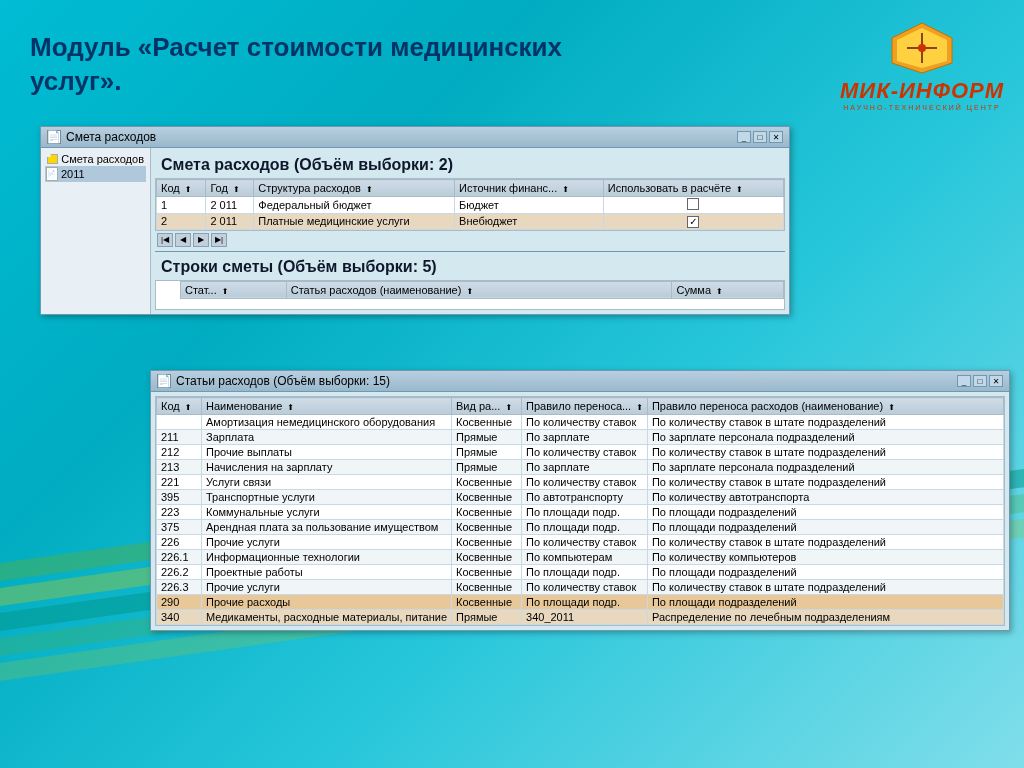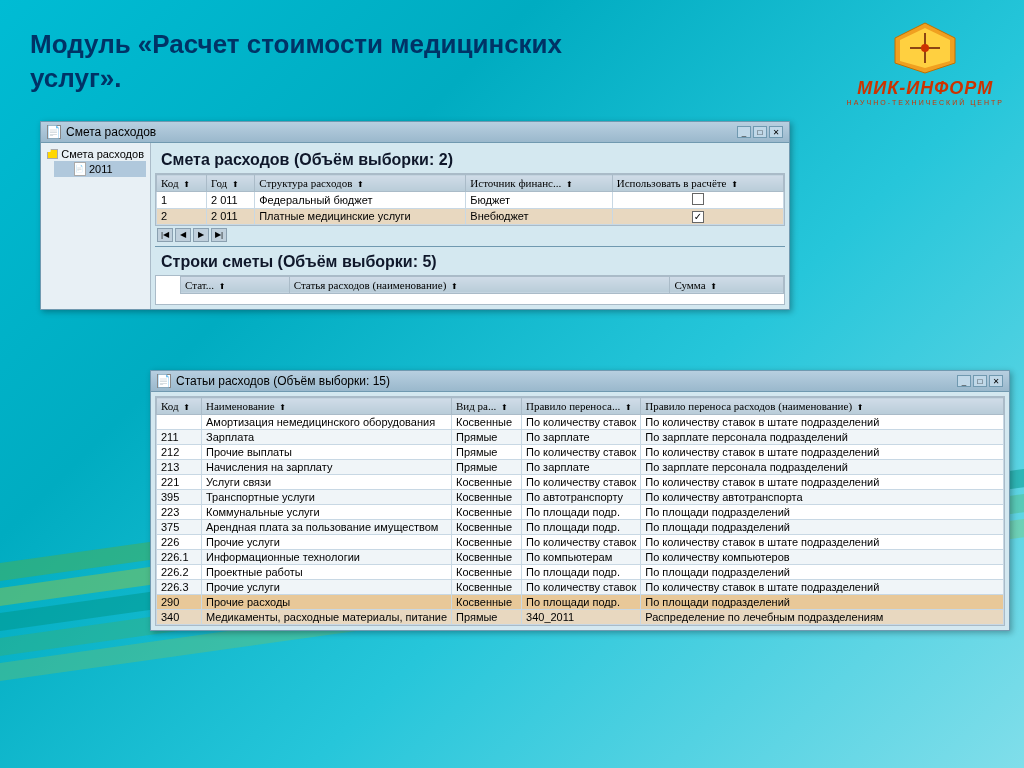--- a/index.html
+++ b/index.html
@@ -49,21 +49,21 @@
       color: #003366;
       line-height: 1.3;
       max-width: 600px;
     }
     .logo-area {
       display: flex;
       flex-direction: column;
       align-items: center;
     }
     .logo-text {
-      font-size: 18px;
+      font-size: 22px;
       font-weight: bold;
       color: #cc3300;
       letter-spacing: 1px;
       font-style: italic;
     }
     .logo-sub {
       font-size: 7px;
       color: #cc3300;
       letter-spacing: 2px;
     }
@@ -175,21 +175,20 @@
       font-size: 11px;
     }
     .data-table th {
       background: linear-gradient(to bottom, #d0dce8, #b8ccd8);
       border: 1px solid #aabbc8;
       padding: 2px 4px;
       text-align: left;
       font-weight: normal;
       font-size: 11px;
       white-space: nowrap;
-      font-family: Liberation Serif, serif;
     }
     .data-table td {
       border: 1px solid #c8d8e4;
       padding: 1px 4px;
       font-size: 11px;
       white-space: nowrap;
       background: white;
     }
     .data-table tr:nth-child(even) td {
       background: #f0f5f8;
@@ -310,21 +309,21 @@
       </div>
     </div>
 
     <div class="window-with-sidebar">
 
       <div class="sidebar-tree">
         <div class="tree-item">
           <div class="tree-folder"></div>
           <span>Смета расходов</span>
         </div>
-        <div class="tree-item selected" style="padding-left: 20px; margin-left: 9px;">
+        <div class="tree-item selected" style="padding-left: 1px;">
           <div class="tree-doc">📄</div>
           <span>2011</span>
         </div>
       </div>
 
       <div style="flex: 1; padding: 4px;">
         <div class="table-section-title">Смета расходов (Объём выборки: 2)</div>
 
         <div class="data-table-container">
           <table class="data-table">

